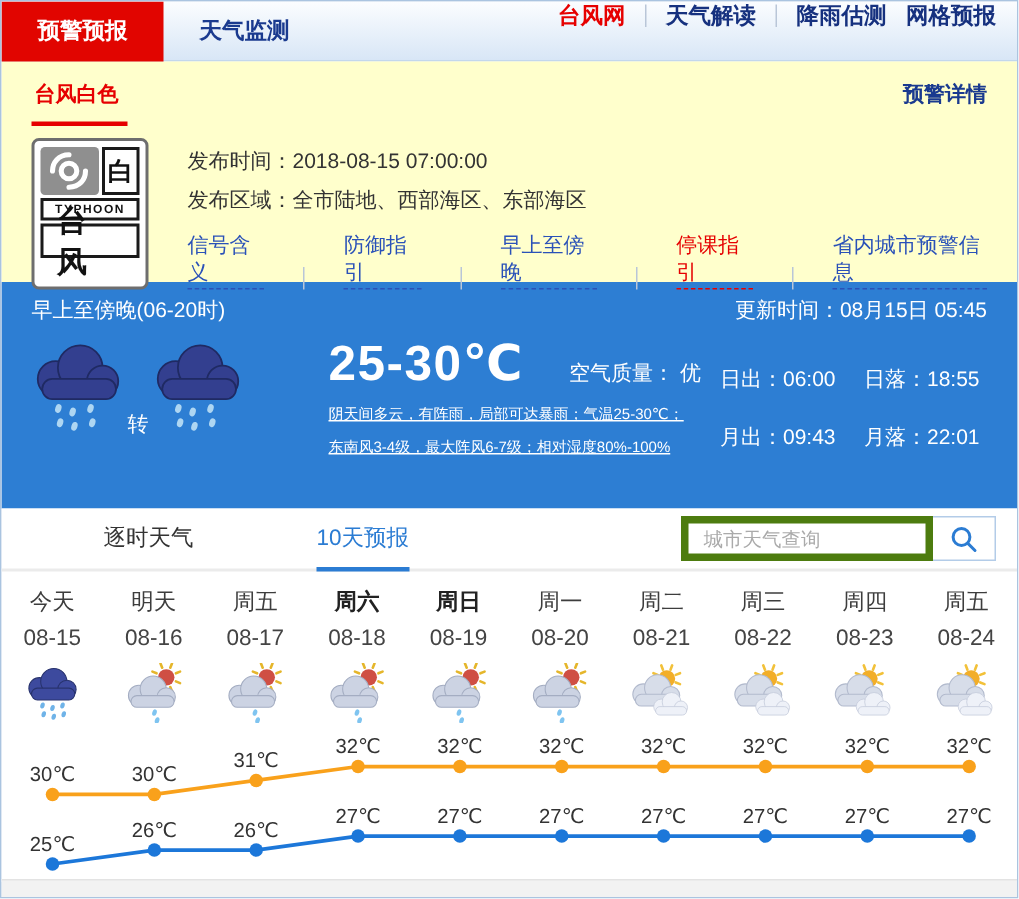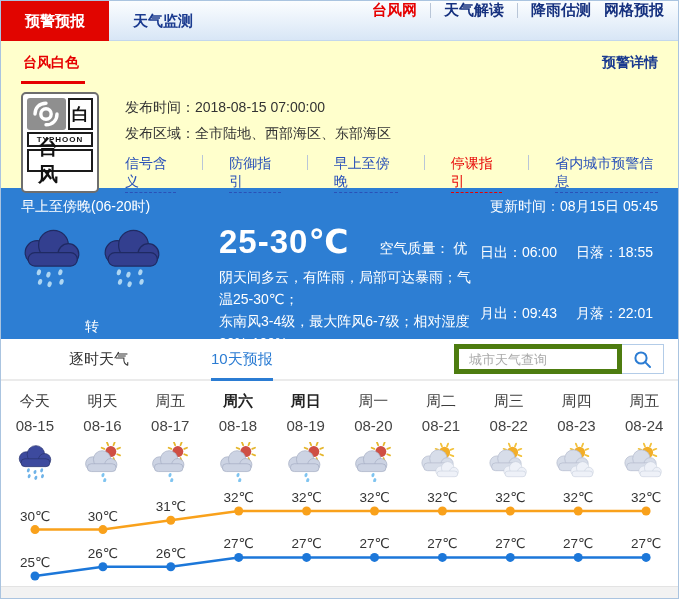--- a/index.html
+++ b/index.html
@@ -29,35 +29,35 @@
   .badge-swirl { width:40px; height:32px; background:#8f8f8f; border-radius:3px; display:flex; align-items:center; justify-content:center; }
   .badge-bai { width:26px; height:32px; border:2px solid #1a1a1a; font-size:17px; font-weight:bold; color:#111;
                display:flex; align-items:center; justify-content:center; }
   .badge-typhoon { margin-top:2px; height:15px; border:2px solid #1a1a1a; font-size:8px; font-weight:bold; color:#111;
                    letter-spacing:1px; display:flex; align-items:center; justify-content:center; }
   .badge-taifeng { margin-top:2px; height:23px; border:2px solid #1a1a1a; font-size:20px; font-weight:bold; color:#111;
                    letter-spacing:9px; padding-left:9px; display:flex; align-items:center; justify-content:center; }
 
   .warn-info { margin-left:26px; padding-top:2px; }
   .warn-line { font-size:14px; color:#333; line-height:26px; }
-  .warn-links { margin-top:9px; display:flex; align-items:flex-start; gap:26px; }
+  .warn-links { margin-top:9px; display:flex; align-items:flex-end; gap:26px; }
   .warn-link { font-size:14px; color:#2a51b8; text-decoration:none; border-bottom:1px dashed #2a51b8; padding-bottom:1px; cursor:pointer; }
   .warn-link.red { color:#e60000; border-bottom-color:#e60000; }
 
   
   .current { height:151px; background:#2d7ed3; color:#fff; padding:10px 20px 0; }
   .cur-head { display:flex; justify-content:space-between; font-size:14px; }
   .cur-body { display:flex; margin-top:2px; }
   .cur-icons { flex:0 0 198px; display:flex; align-items:flex-start; padding-top:10px; }
   .cur-trans { font-size:14px; color:#fff; align-self:flex-end; margin:0 2px 18px; }
   .cur-mid { padding-top:4px; }
   .temp-row { display:flex; align-items:baseline; }
   .temp-big { font-size:33px; font-weight:bold; letter-spacing:1px; }
   .air { font-size:14px; margin-left:30px; }
-  .desc { font-size:14px; line-height:22px; margin-top:5px; }
+  .desc { font-size:10px; line-height:22px; margin-top:5px;text-decoration:underline; }
   .sunmoon { margin-left:auto; flex:0 0 178px; display:grid; grid-template-columns:1fr 1fr; gap:11px 14px;
              padding-top:26px; font-size:14px; white-space:nowrap; }
 
   
   .forecast { position:relative; background:#fff; }
   .tabs-row { position:relative; height:42px; border-bottom:2px solid #ebebeb; display:flex; align-items:stretch; padding-left:20px; }
   .tab { font-size:15px; color:#333; line-height:40px; margin-right:34px; cursor:pointer;margin-left:48px; }
   .tab.active { color:#2b7cd3; border-bottom:3px solid #2b7cd3; margin-bottom:-2px; }
   .search-box { position:absolute; right:14px; top:5px; display:flex; }
   .search-input { width:168px; height:30px; border:5px solid #4d7c0f; padding:0 10px; font-size:13px; color:#555; outline:none; }

